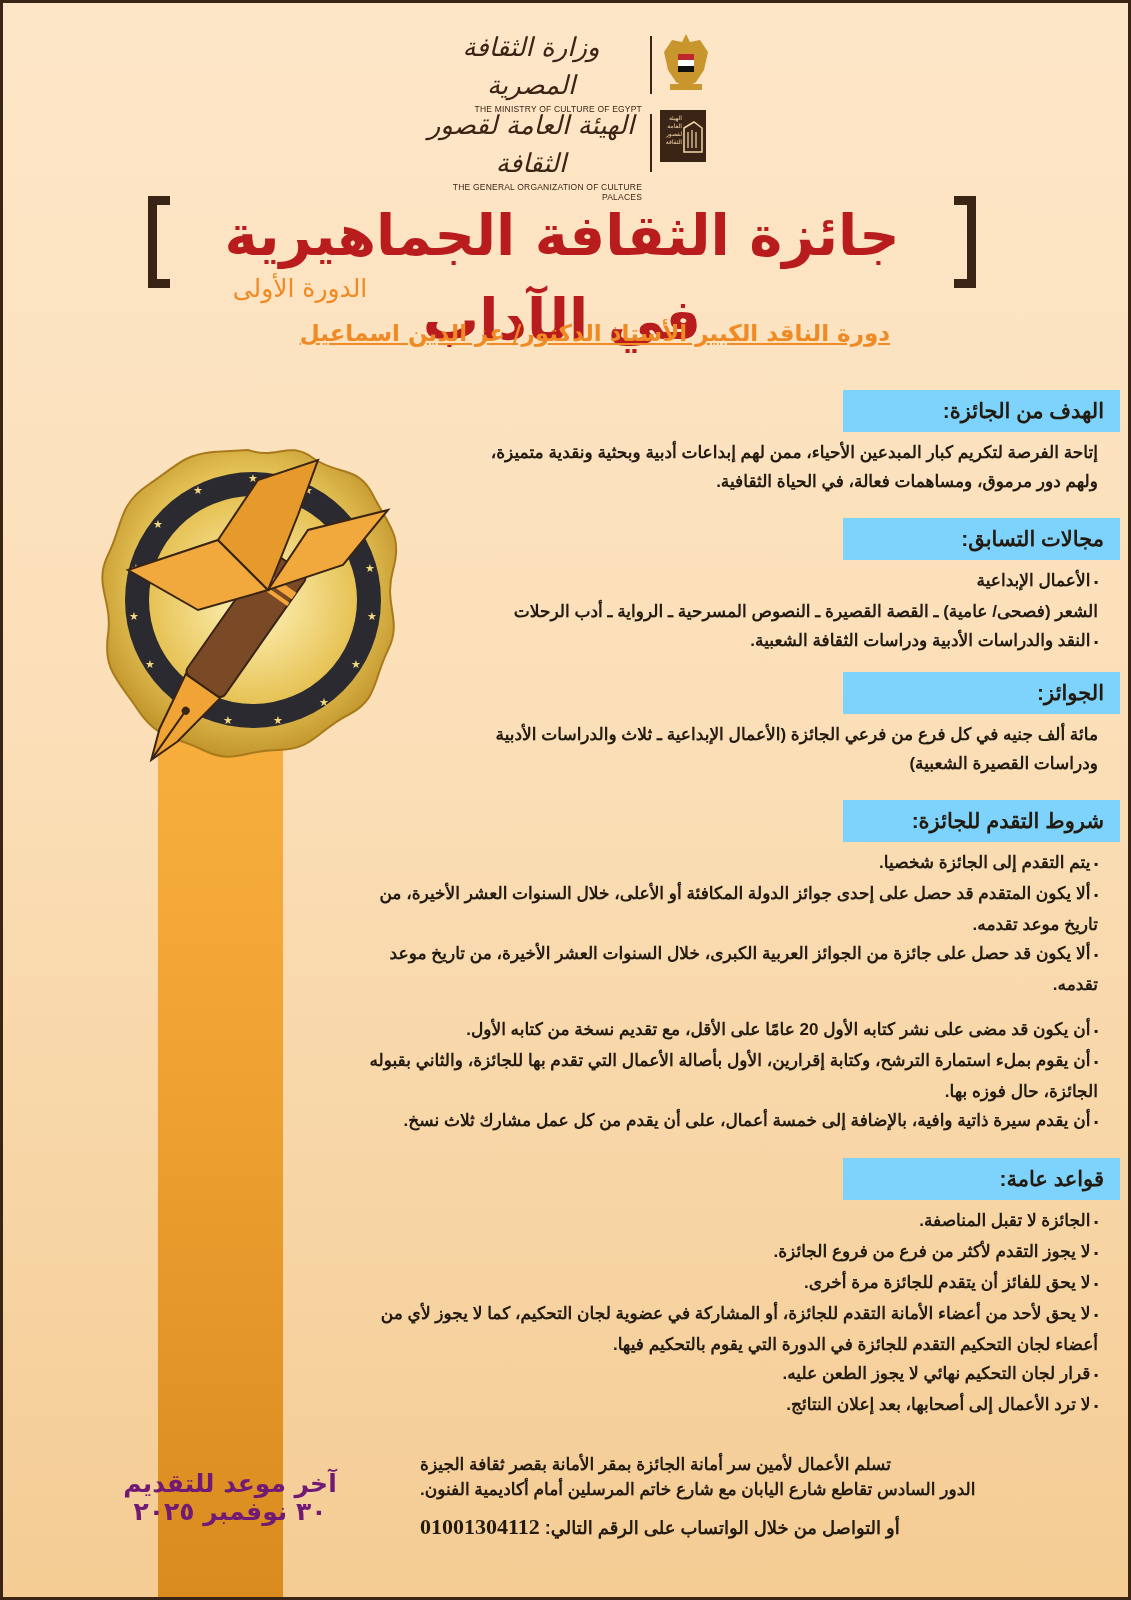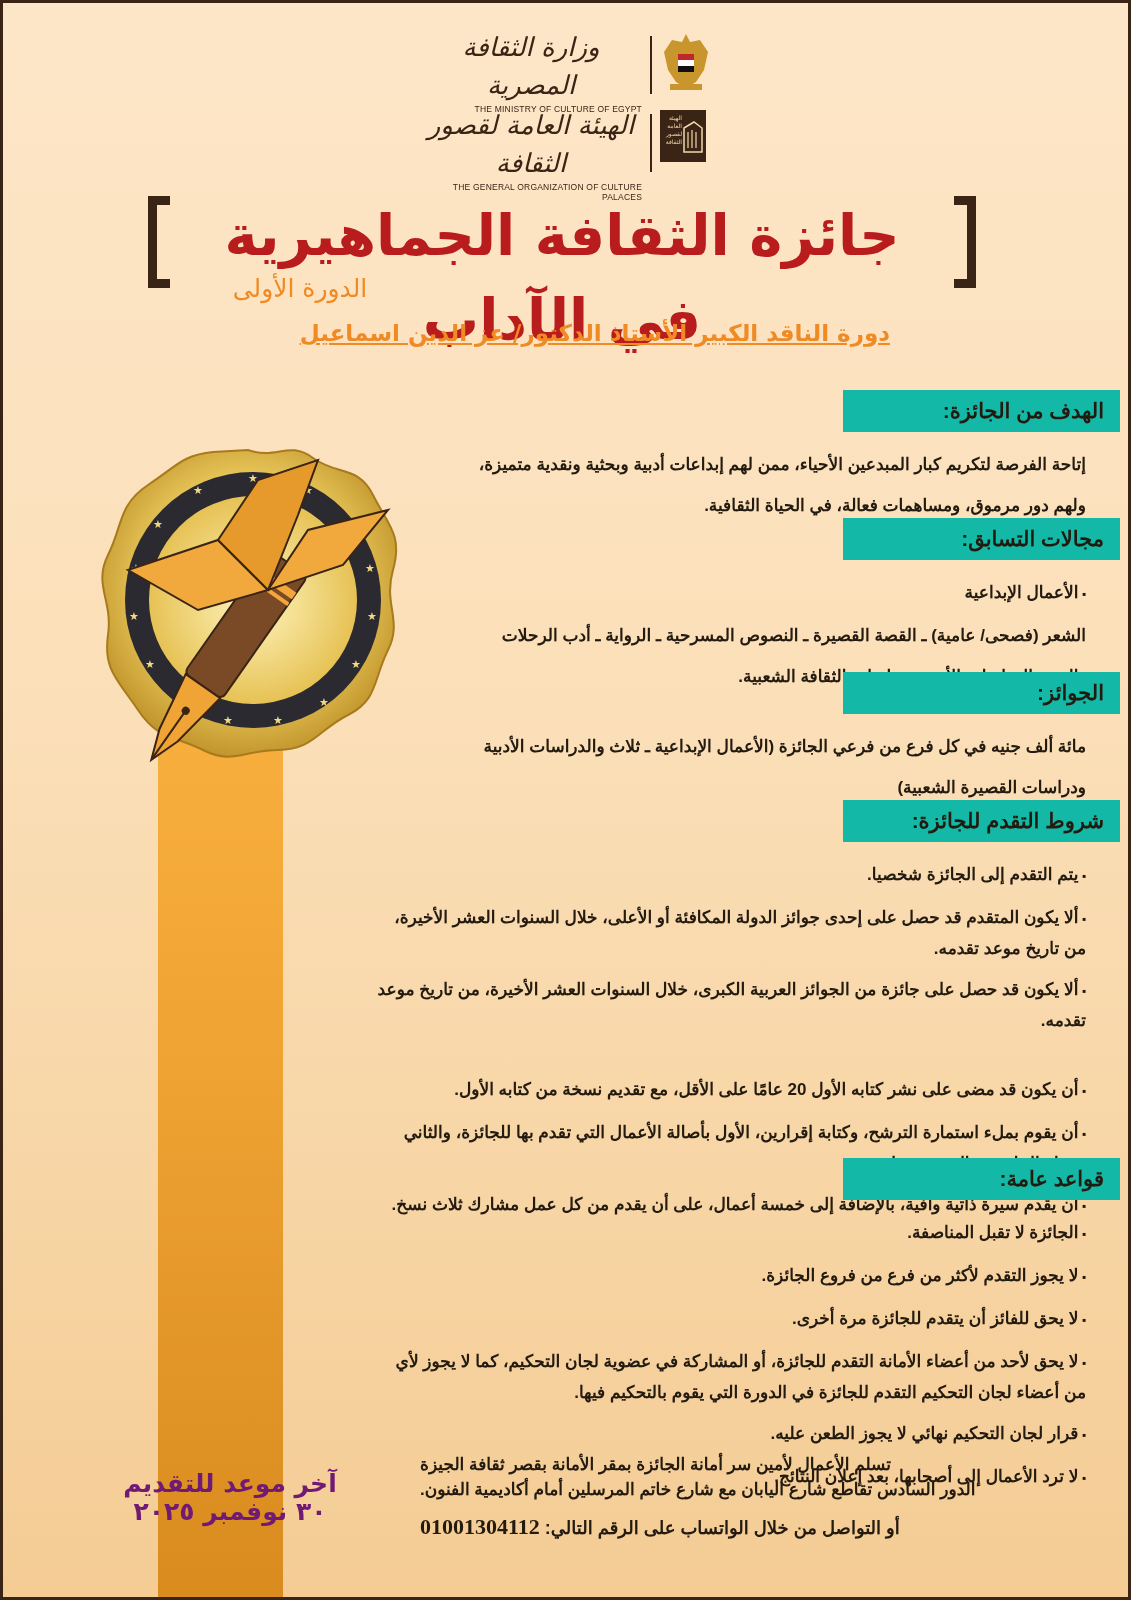--- a/index.html
+++ b/index.html
@@ -45,29 +45,29 @@
     }
     .dedication {
       position: absolute; left: 250px; top: 320px; width: 640px; direction: rtl;
       font-weight: bold; font-size: 23px; color: #ef8a24; z-index: 3; text-decoration: underline;
     }
     
     .medallion { position: absolute; left: 88px; top: 420px; width: 330px; height: 380px; z-index: 4; }
     
     .content { position: absolute; left: 330px; top: 390px; width: 790px; z-index: 3; direction: rtl; }
     .sec-head {
-      position: absolute; right: 0; width: 277px; height: 42px; background: #14b8a6;
+      position: absolute; right: 0; width: 277px; height: 42px; background: #7dd3fc;
       font-family: "Liberation Sans", sans-serif; font-weight: bold; font-size: 21px; color: #231a10;
       line-height: 42px; padding-right: 16px; box-sizing: border-box; text-align: right;
     }
     .sec-body {
       position: absolute; right: 22px; width: 740px; text-align: right;
       font-family: "Liberation Sans", sans-serif; font-weight: bold; font-size: 17px; line-height: 29px; color: #231a10;
     }
-    .sec-body p { margin: 12px; text-align: right; }
+    .sec-body p { margin: 0; text-align: right; }
     .bl { padding-right: 0; }
     .bl::before { content: "▪ "; font-size: 12px; }
     .gap { height: 16px; }
     
     .footer {
       position: absolute; left: 420px; top: 1452px; width: 620px; text-align: left; direction: rtl; z-index: 3;
       font-family: "Liberation Sans", sans-serif; font-weight: bold; font-size: 17px; line-height: 25px;
     }
     .phone-line { margin-top: 12px; font-size: 18px; }
     .phone { font-family: "Liberation Serif", serif; font-size: 22px; }

